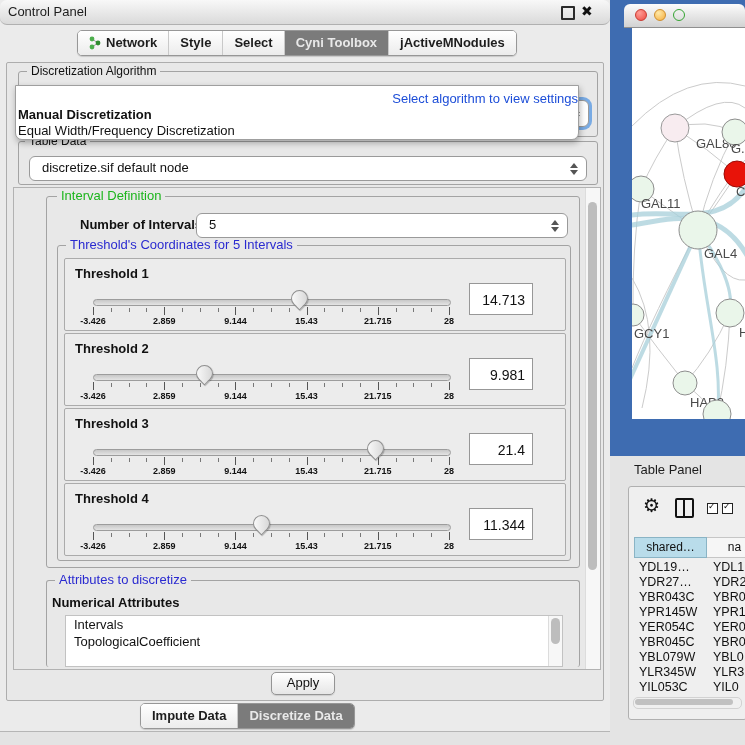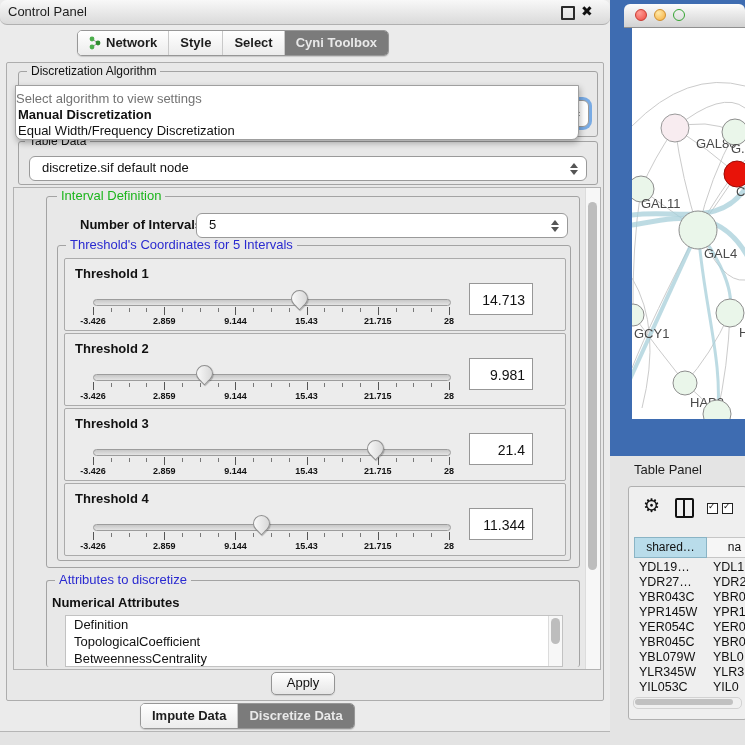--- a/index.html
+++ b/index.html
@@ -40,21 +40,21 @@
   .spinner{position:absolute;right:8px;top:50%;transform:translateY(-50%);width:8px;height:12px;}
   .spinner:before,.spinner:after{content:"";position:absolute;left:0;border-left:4px solid transparent;border-right:4px solid transparent;}
   .spinner:before{top:0;border-bottom:5px solid #555;}
   .spinner:after{bottom:0;border-top:5px solid #555;}
   .focusring{box-shadow:0 0 0 3px #79abe4;}
 
   
   .popup{position:absolute;left:8px;top:22px;width:562px;height:53px;background:#fff;
          border:1px solid #9f9f9f;border-radius:0 0 7px 7px;z-index:30;
          box-shadow:1px 3px 6px rgba(0,0,0,.3);}
-  .popup .hint{position:absolute;left:0;right:0;top:5px;text-align:left;color:#737373;font-size:13px;}
+  .popup .hint{position:absolute;left:0;right:0;top:5px;text-align:right;color:#1d4ed8;font-size:13px;}
   .popup .opt{position:absolute;left:2px;font-size:13px;white-space:nowrap;}
   .popup .opt.hl{font-weight:bold;}
 
   
   .scrollbox{position:absolute;left:6px;top:124px;width:586px;height:481px;
              border:1px solid #b2b2b2;background:#e8e8e8;}
   .vscroll{position:absolute;right:0;top:0;width:14px;height:100%;background:#f7f7f7;border-left:1px solid #dcdcdc;}
   .vthumb{position:absolute;left:2px;width:9px;border-radius:5px;background:#bdbdbd;}
 
   
@@ -139,20 +139,23 @@
           <span>Network</span>
         </div>
         <div class="tab">
           <span>Style</span>
         </div>
         <div class="tab">
           <span>Select</span>
         </div>
         <div class="tab sel">
           <span>Cyni Toolbox</span>
+        </div>
+        <div class="tab">
+          <span>jActiveMNodules</span>
         </div>
       </div>
 
     <div class="main-box">
 
       <div class="groupbox" style="left:11px;top:8px;width:578px;height:64px;">
         <span class="grouptitle" style="left:8px;">Discretization Algorithm</span>
         <div class="combo focusring" style="left:8px;top:28px;width:560px;height:25px;">
           <span class="spinner"></span>
         </div>
@@ -342,23 +345,22 @@
           </div>
         </div>
 
         <div class="groupbox" style="left:32px;top:392px;width:532px;height:86px;border-bottom:none;">
           <span class="grouptitle gt-blue" style="left:8px;">Attributes to discretize</span>
           <span class="abs" style="left:5px;top:14px;font-size:13px;font-weight:bold;">Numerical Attributes</span>
           <div class="attrlist" style="left:18px;top:34px;width:496px;height:50px;" id="attr-list">
             <div class="vscroll" style="width:13px;">
               <div class="vthumb" style="top:2px;height:26px;left:2px;"></div>
             </div>
-          <div class="item">Definition</div>
+          <div class="item">Intervals</div>
               <div class="item">TopologicalCoefficient</div>
-              <div class="item">BetweennessCentrality</div>
             </div>
         </div>
       </div>
 
       <div class="applybtn">Apply</div>
     </div>
 
     <div class="tabbar bottom" id="bottom-tabs">
         <div class="tab">
           <span>Impute Data</span>

